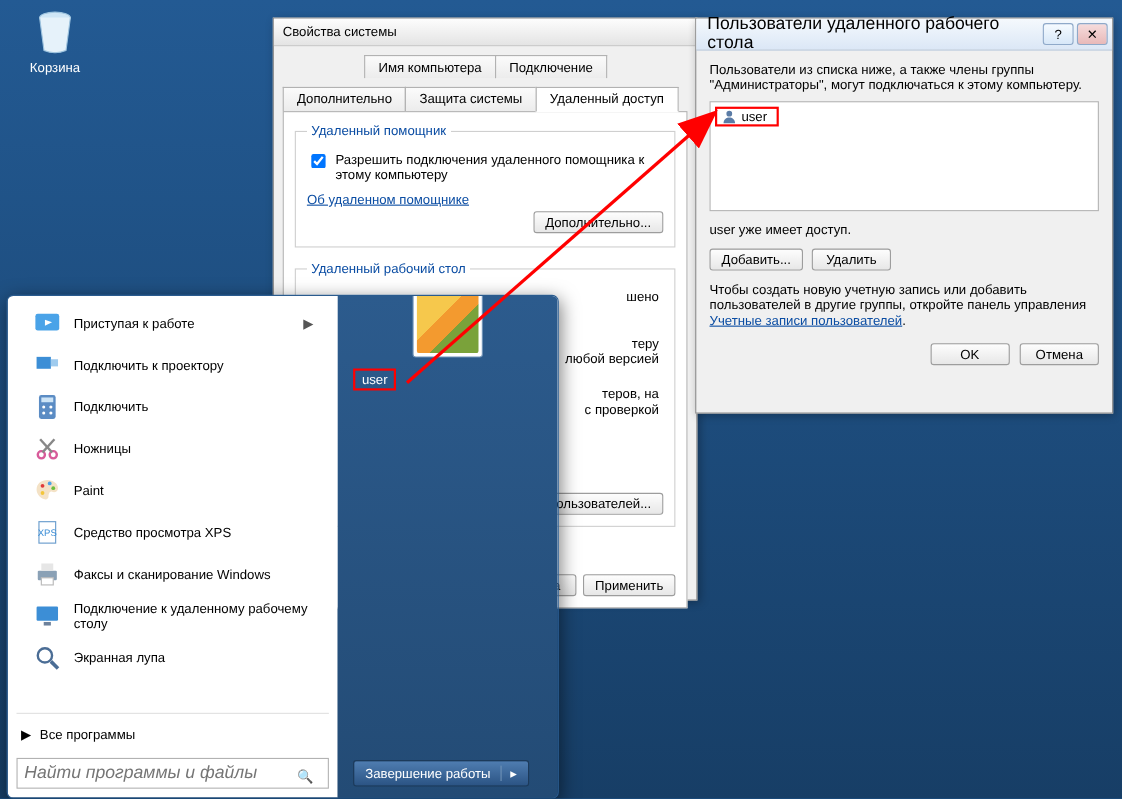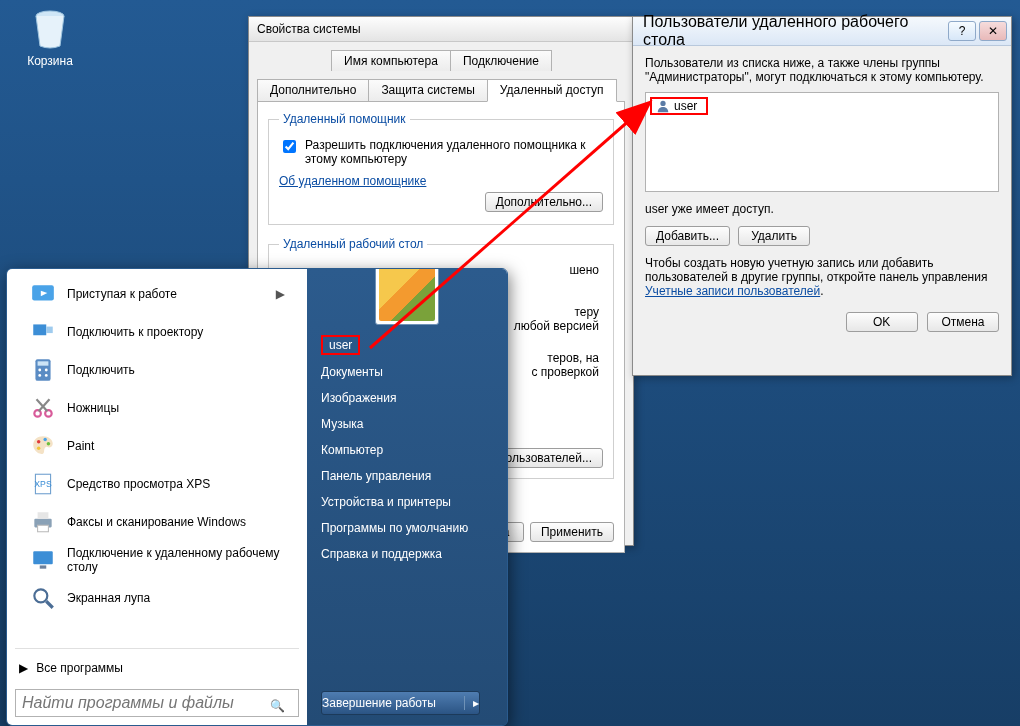--- a/index.html
+++ b/index.html
@@ -50,21 +50,21 @@
 .sm-search{margin:6px 8px 8px 8px}
 .sm-search input{width:100%;box-sizing:border-box;border:1px solid #b2b2b2;padding:4px 22px 4px 6px;font-style:italic;color:#777;font-size:16px;background:#fff}
 .sm-search{position:relative}
 .sm-search .sicon{position:absolute;right:14px;top:10px;color:#888}
 .sm-avatar{width:56px;height:56px;background:#fff;border:1px solid #6f92b7;border-radius:3px;position:absolute;left:50%;transform:translateX(-50%);top:-8px;padding:3px}
 .sm-avatar .img{width:100%;height:100%;background:linear-gradient(135deg,#f6c84c 0 40%,#f39a2f 40% 60%,#7aa23a 60%);border-radius:2px}
 .sm-user{position:absolute;left:14px;top:66px;color:#fff;font-size:12px;border:2px solid #f00;padding:1px 6px}
 .sm-rlinks{position:absolute;left:14px;top:96px;right:10px;display:flex;flex-direction:column;gap:12px;font-size:12px}
 .sm-rlinks span{cursor:default}
 .sm-shutdown{position:absolute;left:14px;bottom:10px}
-.sm-shutdown .btn2{background:linear-gradient(#4f7db1,#2b5484);border:1px solid #1c3a5a;color:#fff;padding:4px 0;border-radius:3px;font-size:12px;display:flex;align-items:center;gap:24px;cursor:pointer}
+.sm-shutdown .btn2{background:linear-gradient(#4f7db1,#2b5484);border:1px solid #1c3a5a;color:#fff;padding:4px 10px;border-radius:3px;font-size:12px;display:flex;align-items:center;gap:5px;cursor:pointer}
 .sm-shutdown .chev{border-left:1px solid #6f92b7;padding-left:8px;margin-left:4px}
 
 .redarrow{position:absolute;pointer-events:none;z-index:50}
 </style>
 </head>
 <body>
 
 <div class="desktop">
 
   <div class="desktop-icon">
@@ -253,30 +253,20 @@
       <div class="sm-search">
         <input type="text" placeholder="Найти программы и файлы" style="">
         <span class="sicon">🔍</span>
       </div>
     </div>
     <div class="sm-right">
       <div class="sm-avatar">
           <div class="img"></div>
         </div>
       <div class="sm-user">user</div>
-      <div class="sm-rlinks">
-        <span>Документы</span>
-        <span>Изображения</span>
-        <span>Музыка</span>
-        <span>Компьютер</span>
-        <span>Панель управления</span>
-        <span>Устройства и принтеры</span>
-        <span>Программы по умолчанию</span>
-        <span>Справка и поддержка</span>
-      </div>
       <div class="sm-shutdown">
         <div class="btn2">
           <span>Завершение работы</span>
           <span class="chev">▸</span>
         </div>
       </div>
     </div>
   </div>
 
   <svg class="redarrow" width="1020" height="726" style="left:0;top:0">

